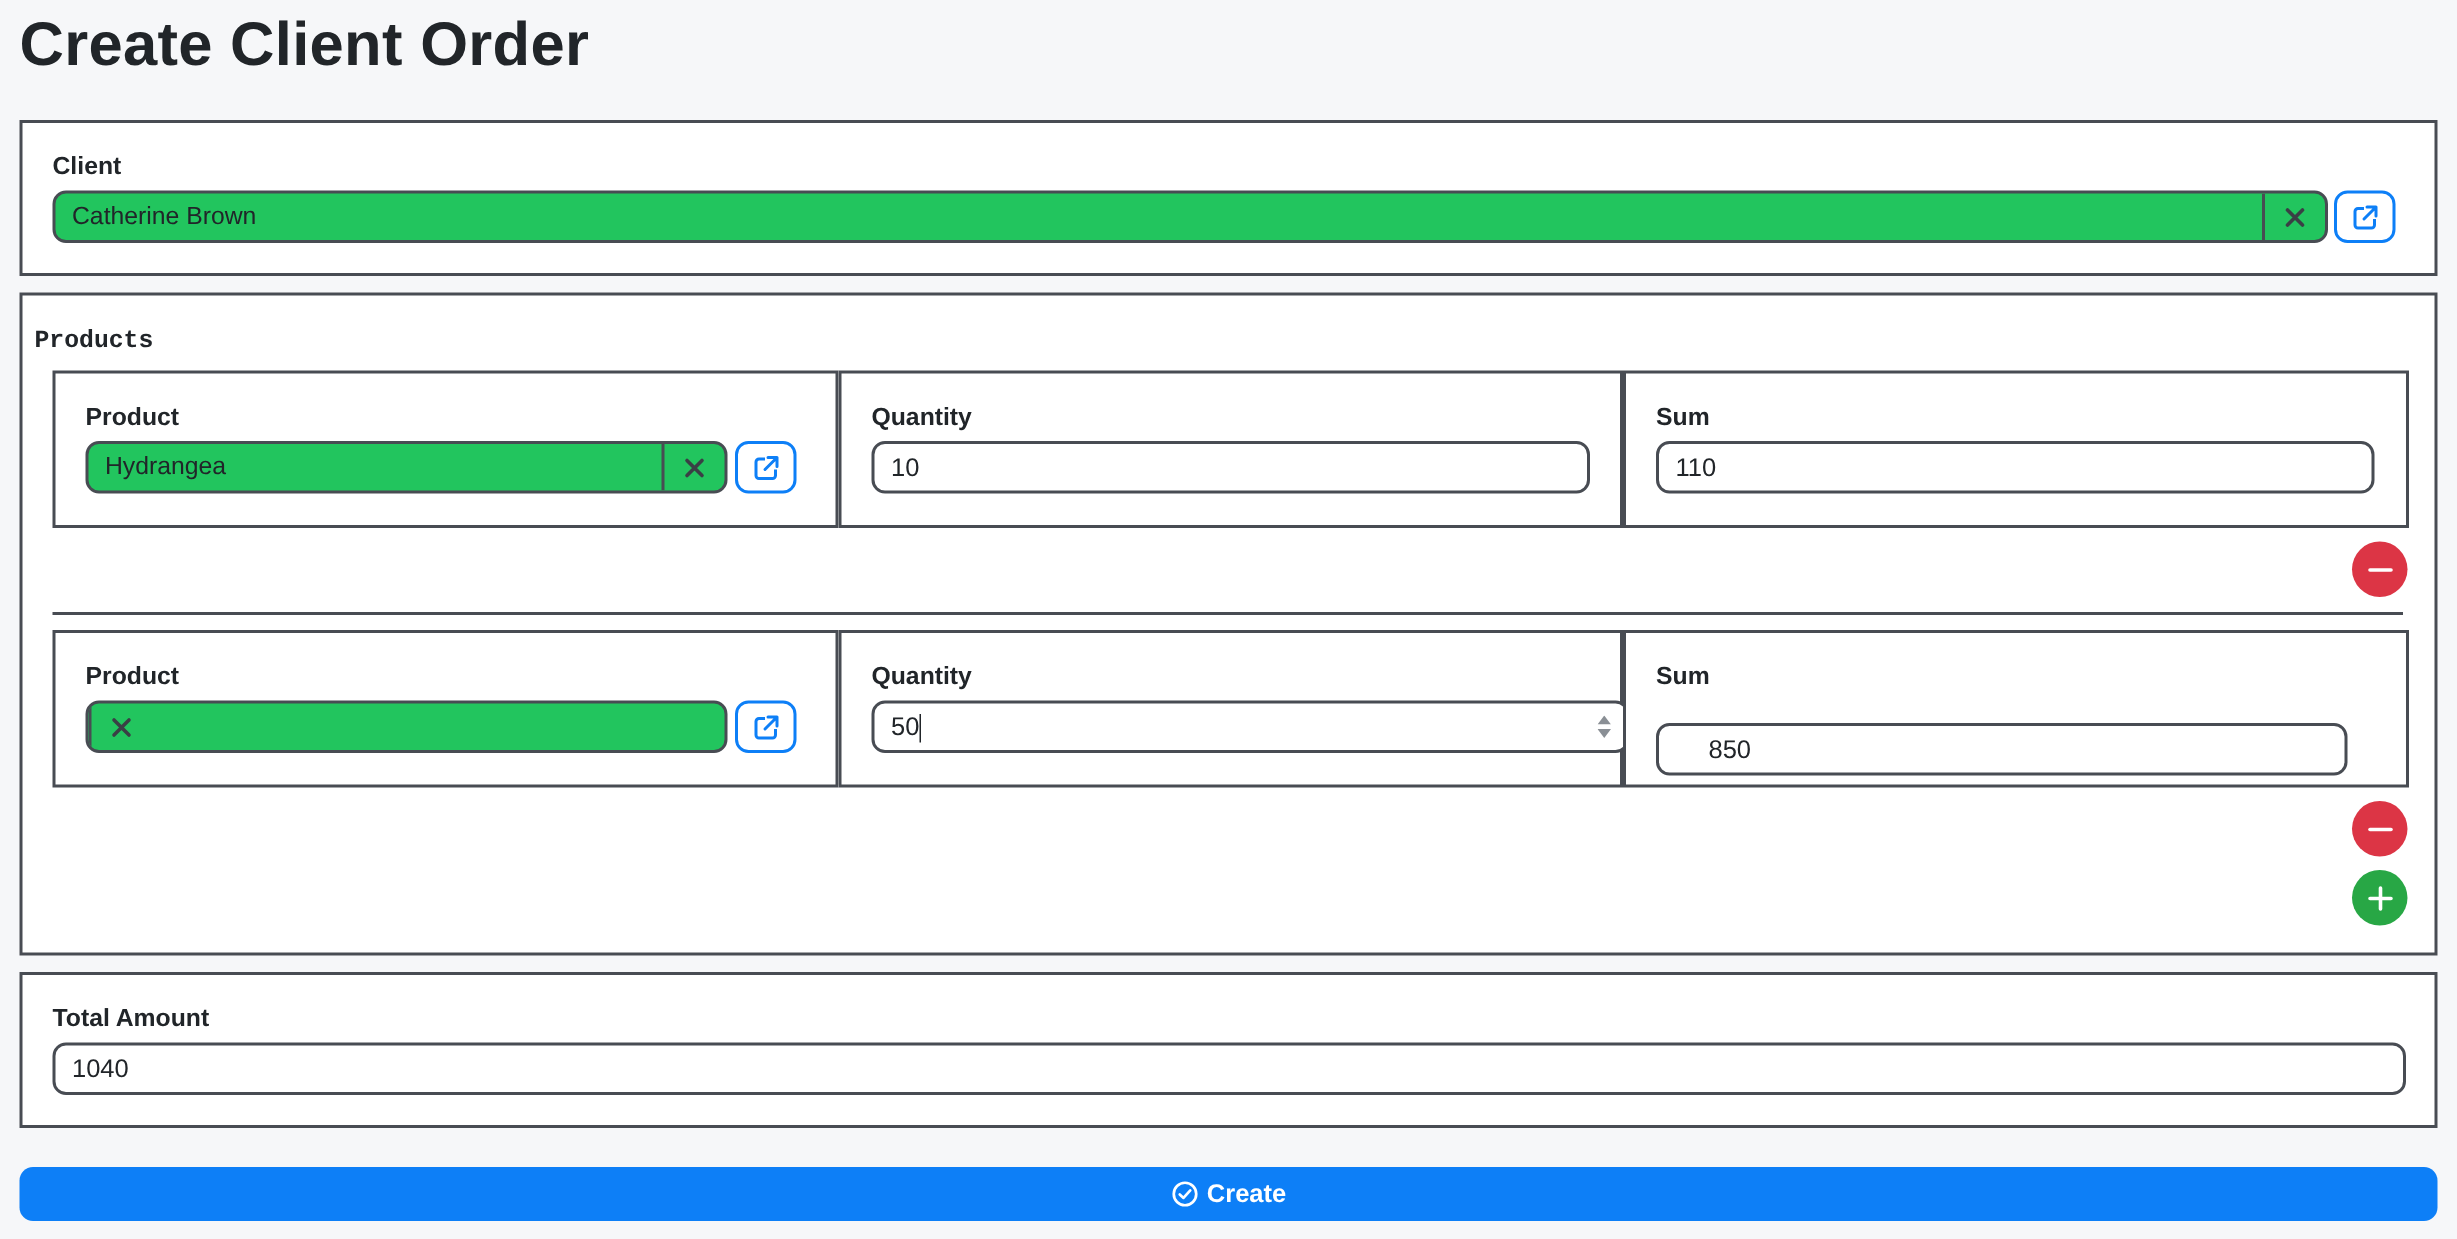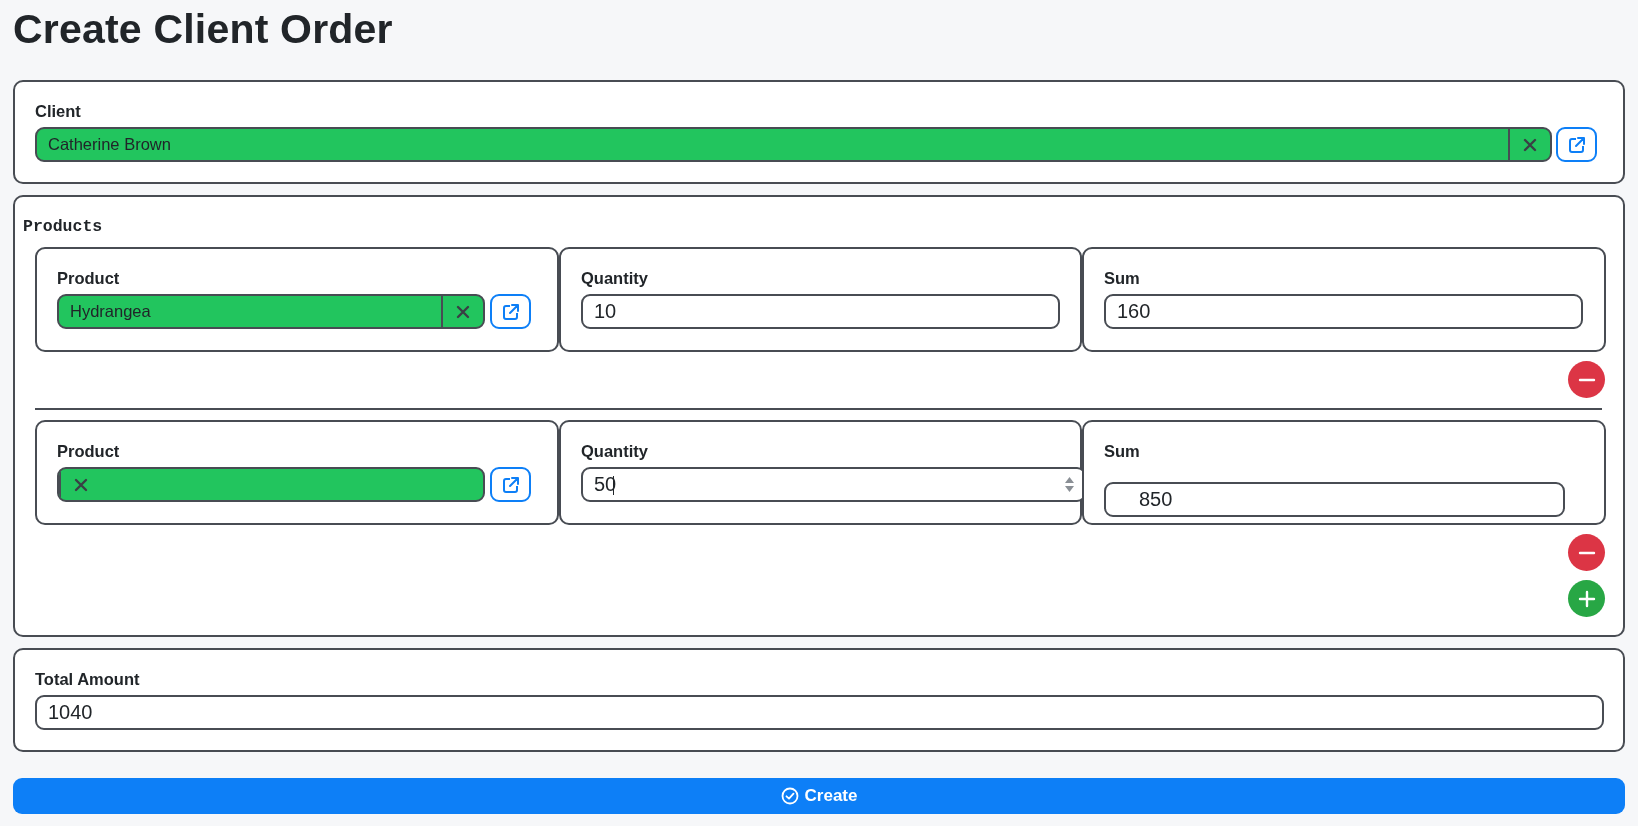--- a/index.html
+++ b/index.html
@@ -12,33 +12,33 @@
   }
   .page-title {
     position: absolute; left: 13px; top: 6px;
     font-size: 41px; font-weight: 700; color: #212529;
     letter-spacing: 0.2px;
   }
   .card {
     position: absolute;
     background: #fff;
     border: 2px solid #484c53;
-    border-radius: 10px;
+    border-radius: 0;
   }
   .label {
     position: absolute;
     font-size: 16.5px; font-weight: 700; color: #212529;
   }
   .input {
     position: absolute;
     height: 35px;
     background: #fff;
     border: 2px solid #484c53;
     border-radius: 9px;
-    font-size: 20px;
+    font-size: 17px;
     color: #212529;
     padding-left: 11px;
     display: flex; align-items: center;
     font-family: "Liberation Sans", sans-serif;
   }
   .input-group {
     position: absolute;
     height: 35px;
     display: flex;
     border: 2px solid #484c53;
@@ -140,21 +140,21 @@
           <path d="M11 3 H17 V9 M17 3 L9 11" fill="none" stroke="#0d7ff7" stroke-width="2" stroke-linecap="round" stroke-linejoin="round"></path>
         </svg>
     </div>
   </div>
   <div class="card" style="left:544px; top:50px; width:523px; height:105px;">
     <div class="label" style="left:20px; top:20px;">Quantity</div>
     <div class="input" style="left:20px; top:45px; width:479px;">10</div>
   </div>
   <div class="card" style="left:1067px; top:50px; width:524px; height:105px;">
     <div class="label" style="left:20px; top:20px;">Sum</div>
-    <div class="input" style="left:20px; top:45px; width:479px;">160</div>
+    <div class="input" style="left:20px; top:45px; width:479px;">110</div>
   </div>
   <div class="round-btn danger" style="left:1553px; top:164px;">
     <svg width="18" height="18" viewBox="0 0 18 18">
         <path d="M2 9 H16" stroke="#fff" stroke-width="2.4" stroke-linecap="round"></path>
       </svg>
   </div>
 
   <div class="separator" style="left:20px; top:211px;"></div>
 
   <div class="card" style="left:20px; top:223px; width:524px; height:105px;">

